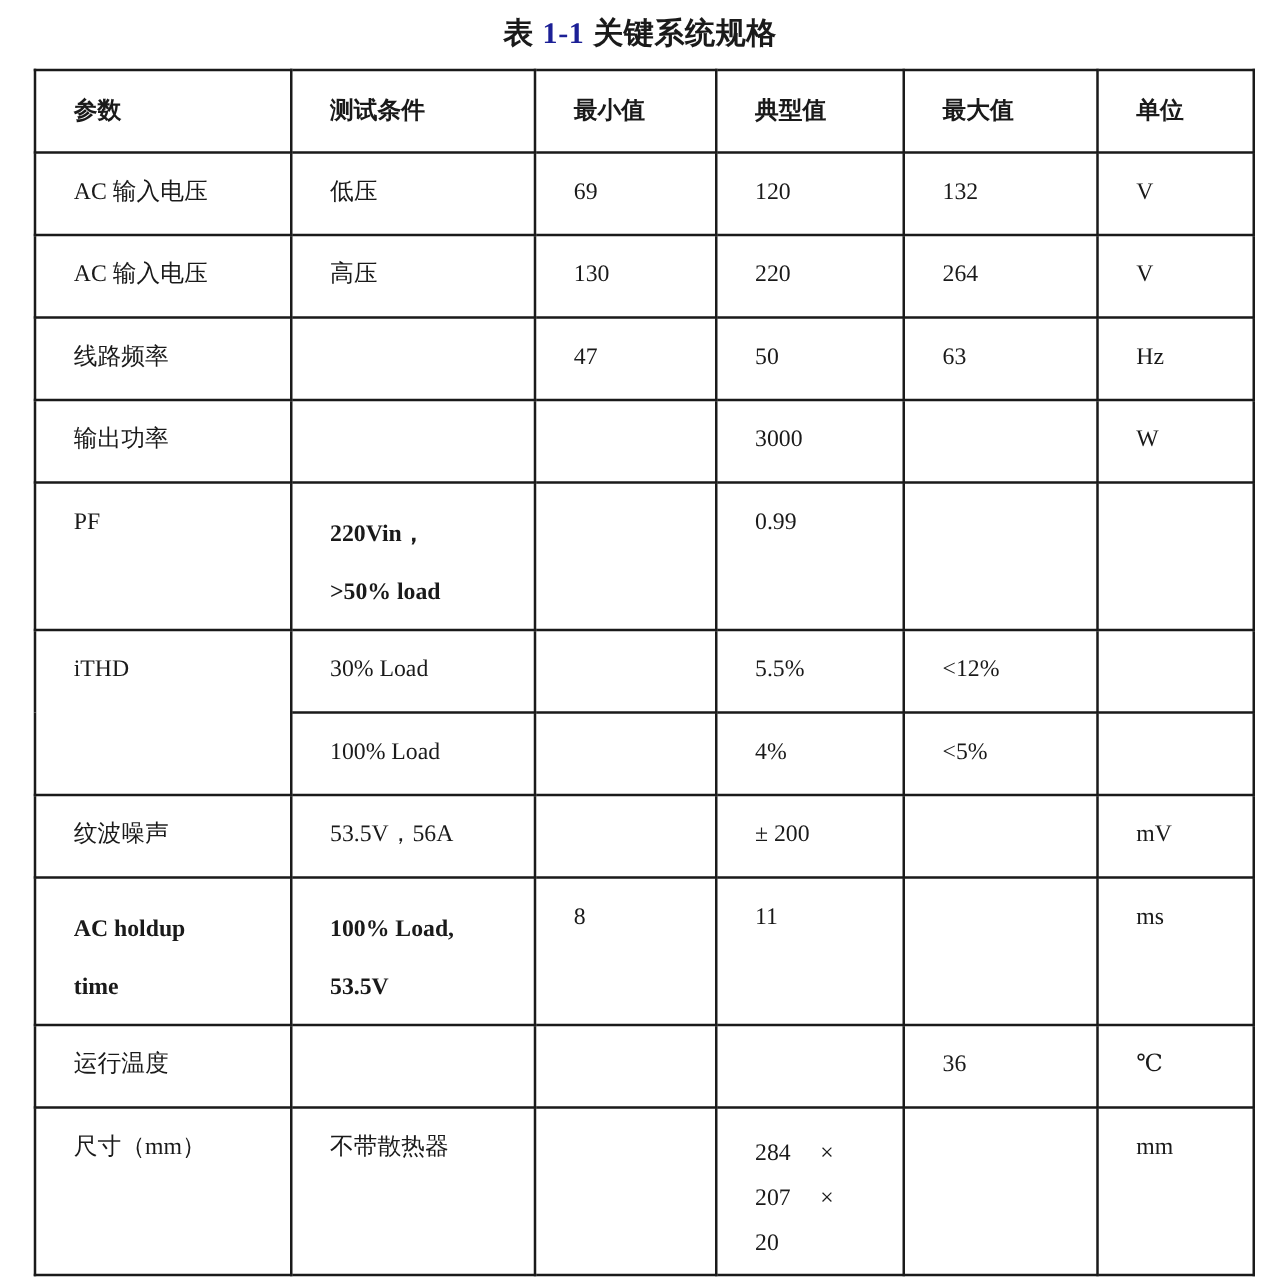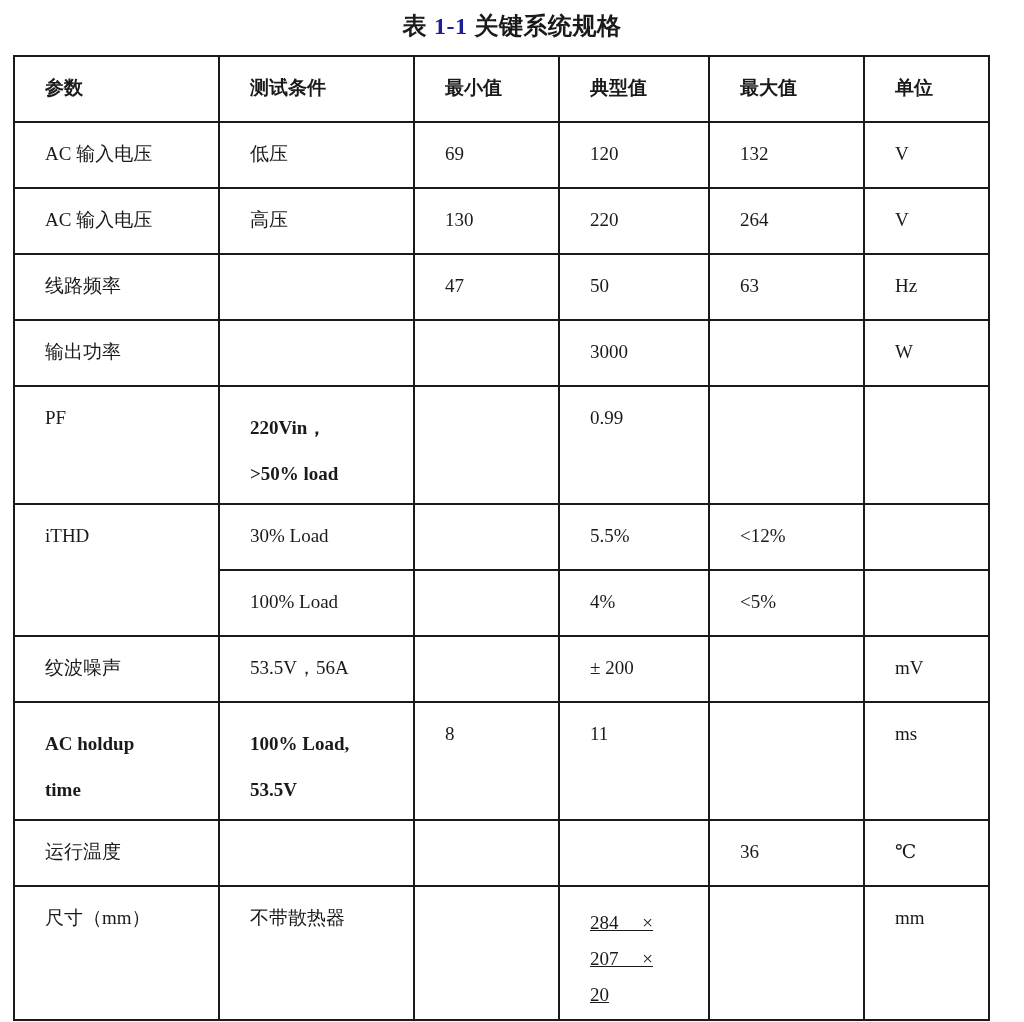--- a/index.html
+++ b/index.html
@@ -16,21 +16,21 @@
     text-align: center;
     font-size: 24px;
     font-weight: bold;
     letter-spacing: 0.5px;
   }
   .doc-title .sep { display: inline-block; width: 7px; }
   .doc-title .num { color: #1c2096; }
   table.spec {
     border-collapse: collapse;
     table-layout: fixed;
-    margin: 13px 0 0 13px;
+    margin: 13px 0 0 27px;
     width: 975px;
   }
   table.spec col.c1 { width: 205px; }
   table.spec col.c2 { width: 195px; }
   table.spec col.c3 { width: 145px; }
   table.spec col.c4 { width: 150px; }
   table.spec col.c5 { width: 155px; }
   table.spec col.c6 { width: 125px; }
   table.spec tr { height: 66px; }
   table.spec th,
@@ -39,21 +39,21 @@
     vertical-align: top;
     text-align: left;
     padding: 18px 8px 6px 30px;
     font-size: 19px;
     font-weight: normal;
     overflow: hidden;
   }
   table.spec th { font-weight: bold; }
   td .line { line-height: 26px; }
   td.loose .line { line-height: 46px; font-weight: bold; }
-  td.tight .line { line-height: 36px; text-decoration: underline; }
+  td.tight .line { line-height: 36px; }
 </style>
 </head>
 <body>
 
 <div class="doc-title">
   <span>表</span><span class="sep"></span><span class="num">1-1</span><span class="sep"></span><span>关键系统规格</span>
 </div>
 
 <table class="spec">
   <colgroup>

